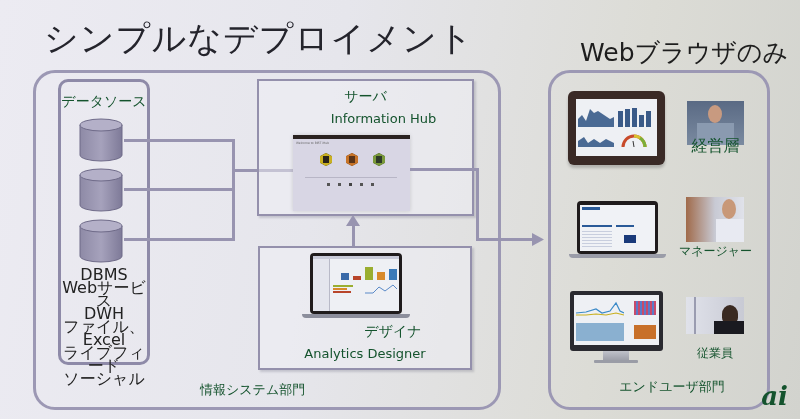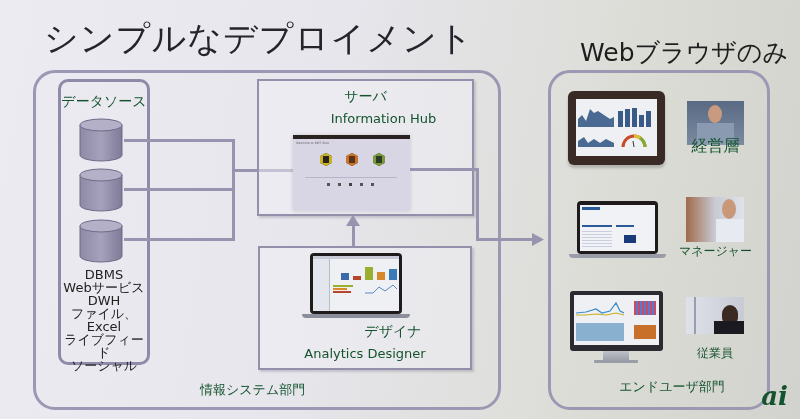--- a/index.html
+++ b/index.html
@@ -19,21 +19,21 @@
   }
   .box {
     border: 3px solid #9c98b4; border-radius: 22px; box-sizing: border-box;
   }
   .sqbox { border: 2px solid #9490ac; box-sizing: border-box; background: rgba(240,240,246,0.5); box-shadow: 2px 2px 2px rgba(90,90,110,0.25); }
   .outer-left { left: 33px; top: 70px; width: 468px; height: 340px; }
   .outer-right { left: 548px; top: 70px; width: 222px; height: 340px; }
   .ds-box { left: 58px; top: 79px; width: 92px; height: 286px; border: 3px solid #8e8aa8; border-radius: 10px; box-sizing: border-box; }
   .label { font-size: 14px; text-align: center; white-space: nowrap; color: #14532d; }
   .cyl { width: 46px; height: 45px; }
-  .ds-text { left: 58px; top: 268px; width: 92px; font-size: 13px; line-height: 13px; text-align: center; color: #222; }
+  .ds-text { left: 58px; top: 268px; width: 92px; font-size: 16px; line-height: 13px; text-align: center; color: #222; }
   .line { background: #9894b0; }
   .server-box { left: 257px; top: 79px; width: 217px; height: 137px; }
   .designer-box { left: 258px; top: 246px; width: 214px; height: 124px; }
   .server-screen { left: 293px; top: 135px; width: 117px; height: 72px; background: #d8d6e4; border-top: 4px solid #2a2220; box-shadow: 0 0 4px rgba(0,0,0,0.15); }
   .hub-icon { width: 12px; height: 13px; clip-path: polygon(50% 0, 100% 25%, 100% 75%, 50% 100%, 0 75%, 0 25%); }
   .laptop-screen { background: #1f1b1c; border-radius: 4px; }
   .photo { background: #6a7a90; }
   .ai-logo { right: 12px; bottom: 8px; font-size: 26px; font-style: italic; font-weight: bold; color: #14532d; font-family: "DejaVu Serif", serif; }
 </style>
 </head>

